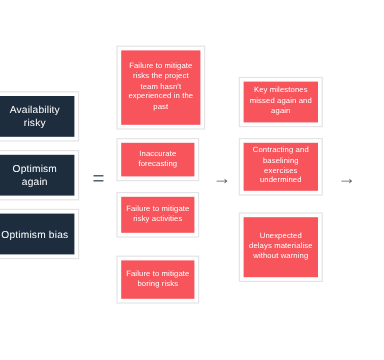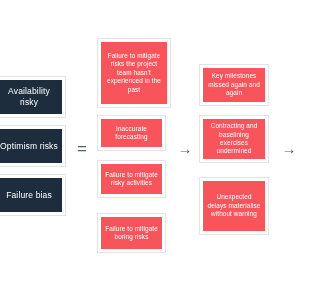--- a/index.html
+++ b/index.html
@@ -114,27 +114,27 @@
 <div id="diagram">
 
   <div class="node bias" id="bias-availability">
     <div class="fill">
       <span class="label">Availability risky</span>
     </div>
   </div>
 
   <div class="node bias" id="bias-optimism">
     <div class="fill">
-      <span class="label">Optimism risks</span>
+      <span class="label">Optimism again</span>
     </div>
   </div>
 
   <div class="node bias" id="bias-salience">
     <div class="fill">
-      <span class="label">Failure bias</span>
+      <span class="label">Optimism bias</span>
     </div>
   </div>
 
   <div class="connector equals" id="eq-bias-consequence">=</div>
 
   <div class="node consequence" id="cons-unfamiliar">
     <div class="fill">
       <span class="label">Failure to mitigate risks the project team hasn't experienced in the past</span>
     </div>
   </div>

